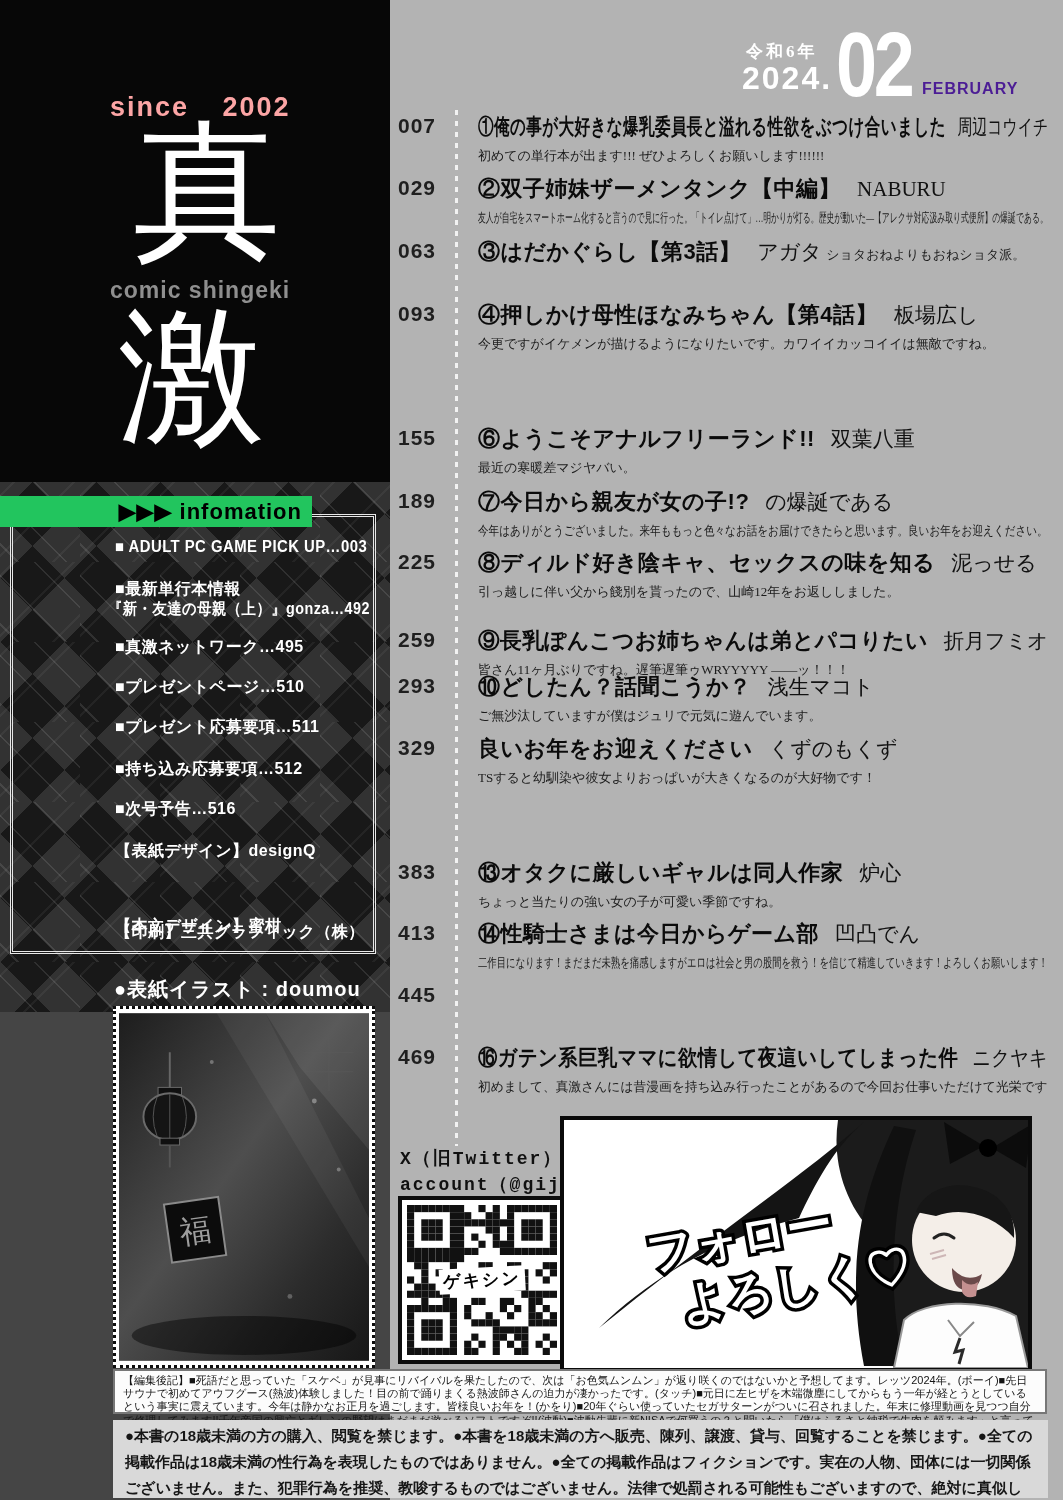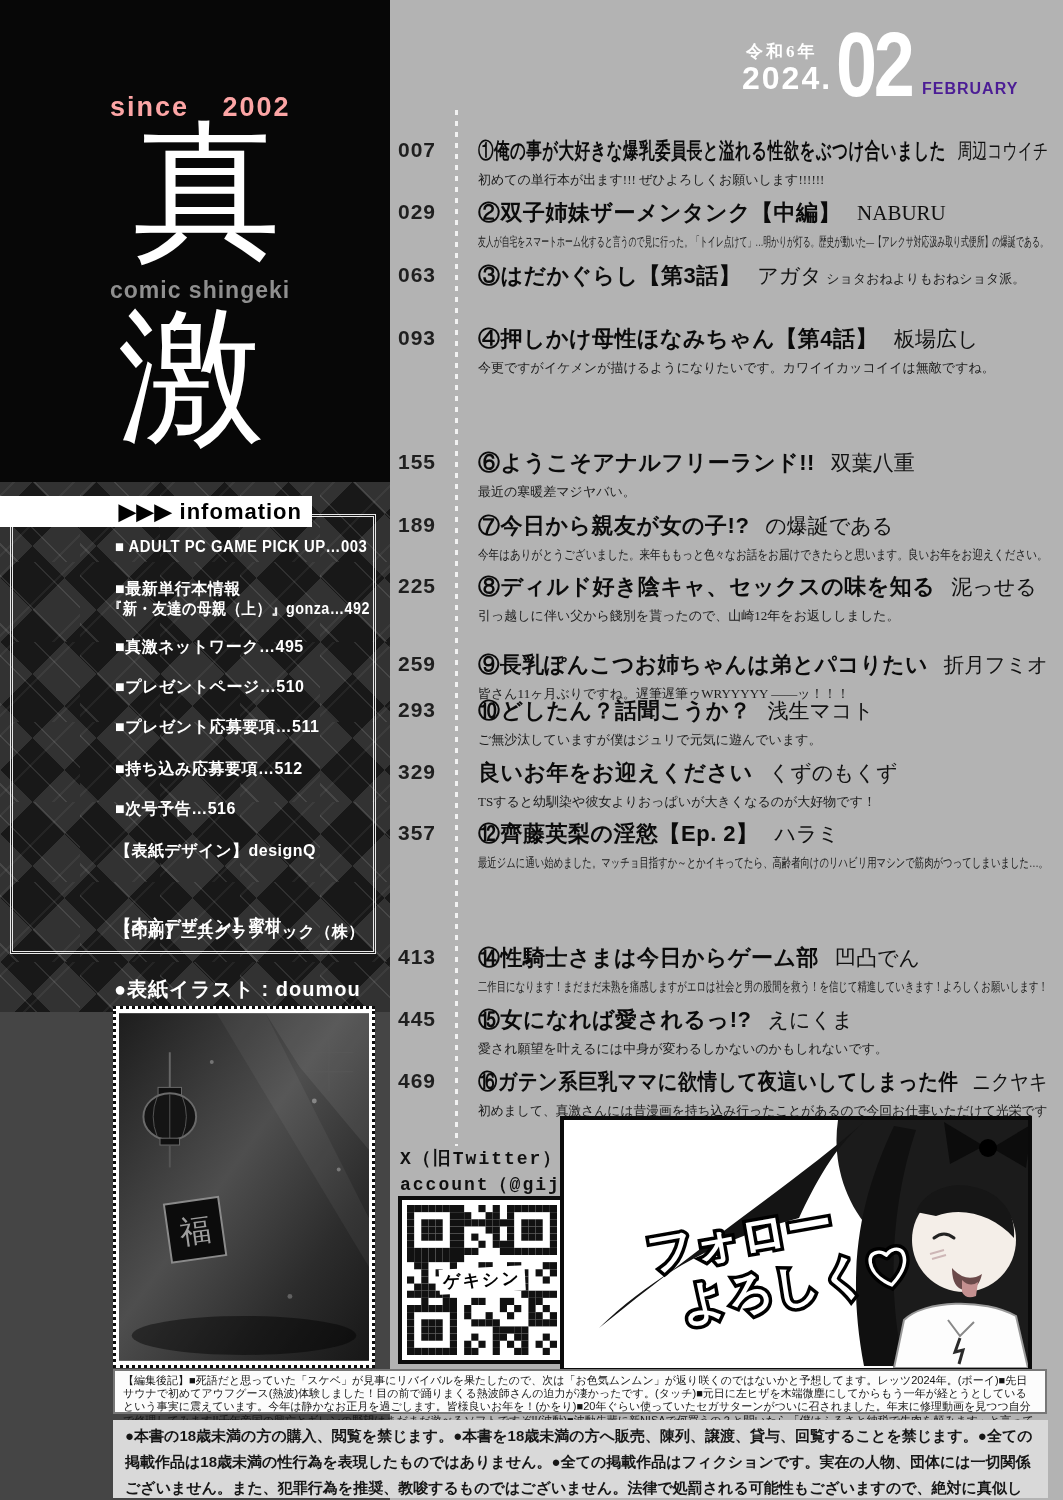--- a/index.html
+++ b/index.html
@@ -15,41 +15,41 @@
 
   .argyle { position:absolute; left:0; top:482px; width:390px; height:530px;
     background-color:#181818;
     background-image:
       repeating-linear-gradient(45deg, transparent 0 12px, rgba(255,255,255,0.10) 12px 14px, transparent 14px 34px),
       repeating-linear-gradient(-45deg, transparent 0 18px, rgba(255,255,255,0.05) 18px 20px, transparent 20px 42px),
       linear-gradient(45deg, #323232 25%, transparent 25%, transparent 75%, #323232 75%),
       linear-gradient(-45deg, #323232 25%, transparent 25%, transparent 75%, #323232 75%);
     background-size:80px 80px, 80px 80px, 64px 64px, 64px 64px; }
   .info-frame { position:absolute; left:10px; top:514px; width:366px; height:440px; border:3px double #e8e8e8; }
-  .info-header { position:absolute; left:0; top:496px; width:312px; height:31px; background:#ffffff; color:#000;
+  .info-header { position:absolute; left:0; top:496px; width:312px; height:31px; background:#22c55e; color:#000;
     font-size:22px; font-weight:bold; text-align:right; line-height:31px; padding-right:10px; letter-spacing:1px; }
   .info-item { position:absolute; left:115px; color:#fff; font-weight:bold; font-size:16px; letter-spacing:0.5px; }
   .cover-label { position:absolute; left:114px; top:976px; color:#fff; font-weight:bold; font-size:20px; letter-spacing:1px; }
 
   .cover-area { position:absolute; left:0; top:1012px; width:390px; height:488px; background:#454545; }
   .cover-box { position:absolute; left:113px; top:1006px; width:262px; height:362px; background:#fff;
     border:3px dotted #0d0d0d; padding:3px; }
   .cover-box svg { width:100%; height:100%; display:block; }
 
   
   .era { position:absolute; left:746px; top:40px; font-family:"Liberation Serif", serif; font-weight:bold; font-size:17px; color:#fff; letter-spacing:3px; }
   .year { position:absolute; left:742px; top:60px; font-size:32px; font-weight:bold; color:#fff; letter-spacing:2px; }
   .month { position:absolute; left:836px; top:14px; font-size:90px; font-weight:bold; color:#fff; letter-spacing:-4px;
     transform:scaleX(0.82); transform-origin:left top; }
   .month-name { position:absolute; left:922px; top:80px; font-size:16px; font-weight:bold; color:#4c1d95; letter-spacing:1px; }
 
   
   .toc-divider { position:absolute; left:455px; top:110px; width:3px; height:1036px;
     background:repeating-linear-gradient(to bottom, #f2f2f2 0 5px, transparent 5px 11px); }
-  .entry { position:absolute; left:398px; width:655px; display:flex;margin-top:24px; }
+  .entry { position:absolute; left:398px; width:655px; display:flex; }
   .entry-num { width:48px; flex:none; font-weight:bold; font-size:21px; color:#1f1f1f; letter-spacing:1px; padding-top:2px; }
   .entry-main { margin-left:32px; width:575px; }
   .fitw { display:inline-block; white-space:nowrap; }
   .entry-title-line { max-width:570px; }
   .entry-title { font-size:22px; font-weight:bold; color:#0b0b0b; letter-spacing:0.5px; }
   .entry-author { font-family:"Liberation Serif", serif; font-size:21px; color:#111; margin-left:16px; }
   .entry-note { font-family:"Liberation Serif", serif; font-size:13px; color:#1b1b1b; margin-top:5px; max-width:570px; }
 
   
   .x-line { position:absolute; left:400px; font-family:"Liberation Mono", monospace; font-weight:bold; font-size:18px; color:#101010; letter-spacing:2px; }
@@ -199,40 +199,36 @@
       <div class="entry-note fitw">ご無沙汰していますが僕はジュリで元気に遊んでいます。</div>
     </div>
   </div>
   <div class="entry" style="top:734px">
     <div class="entry-num">329</div>
     <div class="entry-main">
       <div class="entry-title-line fitw"><span class="entry-title">良いお年をお迎えください</span><span class="entry-author">くずのもくず</span></div>
       <div class="entry-note fitw">TSすると幼馴染や彼女よりおっぱいが大きくなるのが大好物です！</div>
     </div>
   </div>
-  <div class="entry" style="top:795px">
-    <div class="entry-num">357</div>
-    <div class="entry-main">
-      <div class="entry-title-line fitw"><span class="entry-title">⑫齊藤英梨の淫慾【Ep. 2】</span><span class="entry-author">ハラミ</span></div>
-      <div class="entry-note fitw" style="transform: scaleX(0.718789); transform-origin: left center;">最近ジムに通い始めました。マッチョ目指すか～とかイキってたら、高齢者向けのリハビリ用マシンで筋肉がつってしまいました…。</div>
+  <div class="entry" style="top:858px">
+    <div class="entry-num">383</div>
+    <div class="entry-main">
+      <div class="entry-title-line fitw"><span class="entry-title">⑬オタクに厳しいギャルは同人作家</span><span class="entry-author">炉心</span></div>
+      <div class="entry-note fitw">ちょっと当たりの強い女の子が可愛い季節ですね。</div>
     </div>
   </div>
   <div class="entry" style="top:919px">
     <div class="entry-num">413</div>
     <div class="entry-main">
       <div class="entry-title-line fitw"><span class="entry-title">⑭性騎士さまは今日からゲーム部</span><span class="entry-author">凹凸でん</span></div>
       <div class="entry-note fitw" style="transform: scaleX(0.719697); transform-origin: left center;">二作目になります！まだまだ未熟を痛感しますがエロは社会と男の股間を救う！を信じて精進していきます！よろしくお願いします！</div>
     </div>
   </div>
   <div class="entry" style="top:981px">
     <div class="entry-num">445</div>
-    <div class="entry-main">
-      <div class="entry-title-line fitw"><span class="entry-title">⑮女になれば愛されるっ!?</span><span class="entry-author">えにくま</span></div>
-      <div class="entry-note fitw">愛され願望を叶えるには中身が変わるしかないのかもしれないです。</div>
-    </div>
   </div>
   <div class="entry" style="top:1043px">
     <div class="entry-num">469</div>
     <div class="entry-main">
       <div class="entry-title-line fitw" style="transform: scaleX(0.876923); transform-origin: left center;"><span class="entry-title">⑯ガテン系巨乳ママに欲情して夜這いしてしまった件</span><span class="entry-author">ニクヤキ</span></div>
       <div class="entry-note fitw" style="transform: scaleX(0.981067); transform-origin: left center;">初めまして、真激さんには昔漫画を持ち込み行ったことがあるので今回お仕事いただけて光栄です</div>
     </div>
   </div>
 
   <div class="x-line" style="top:1146px">X（旧Twitter）</div>

